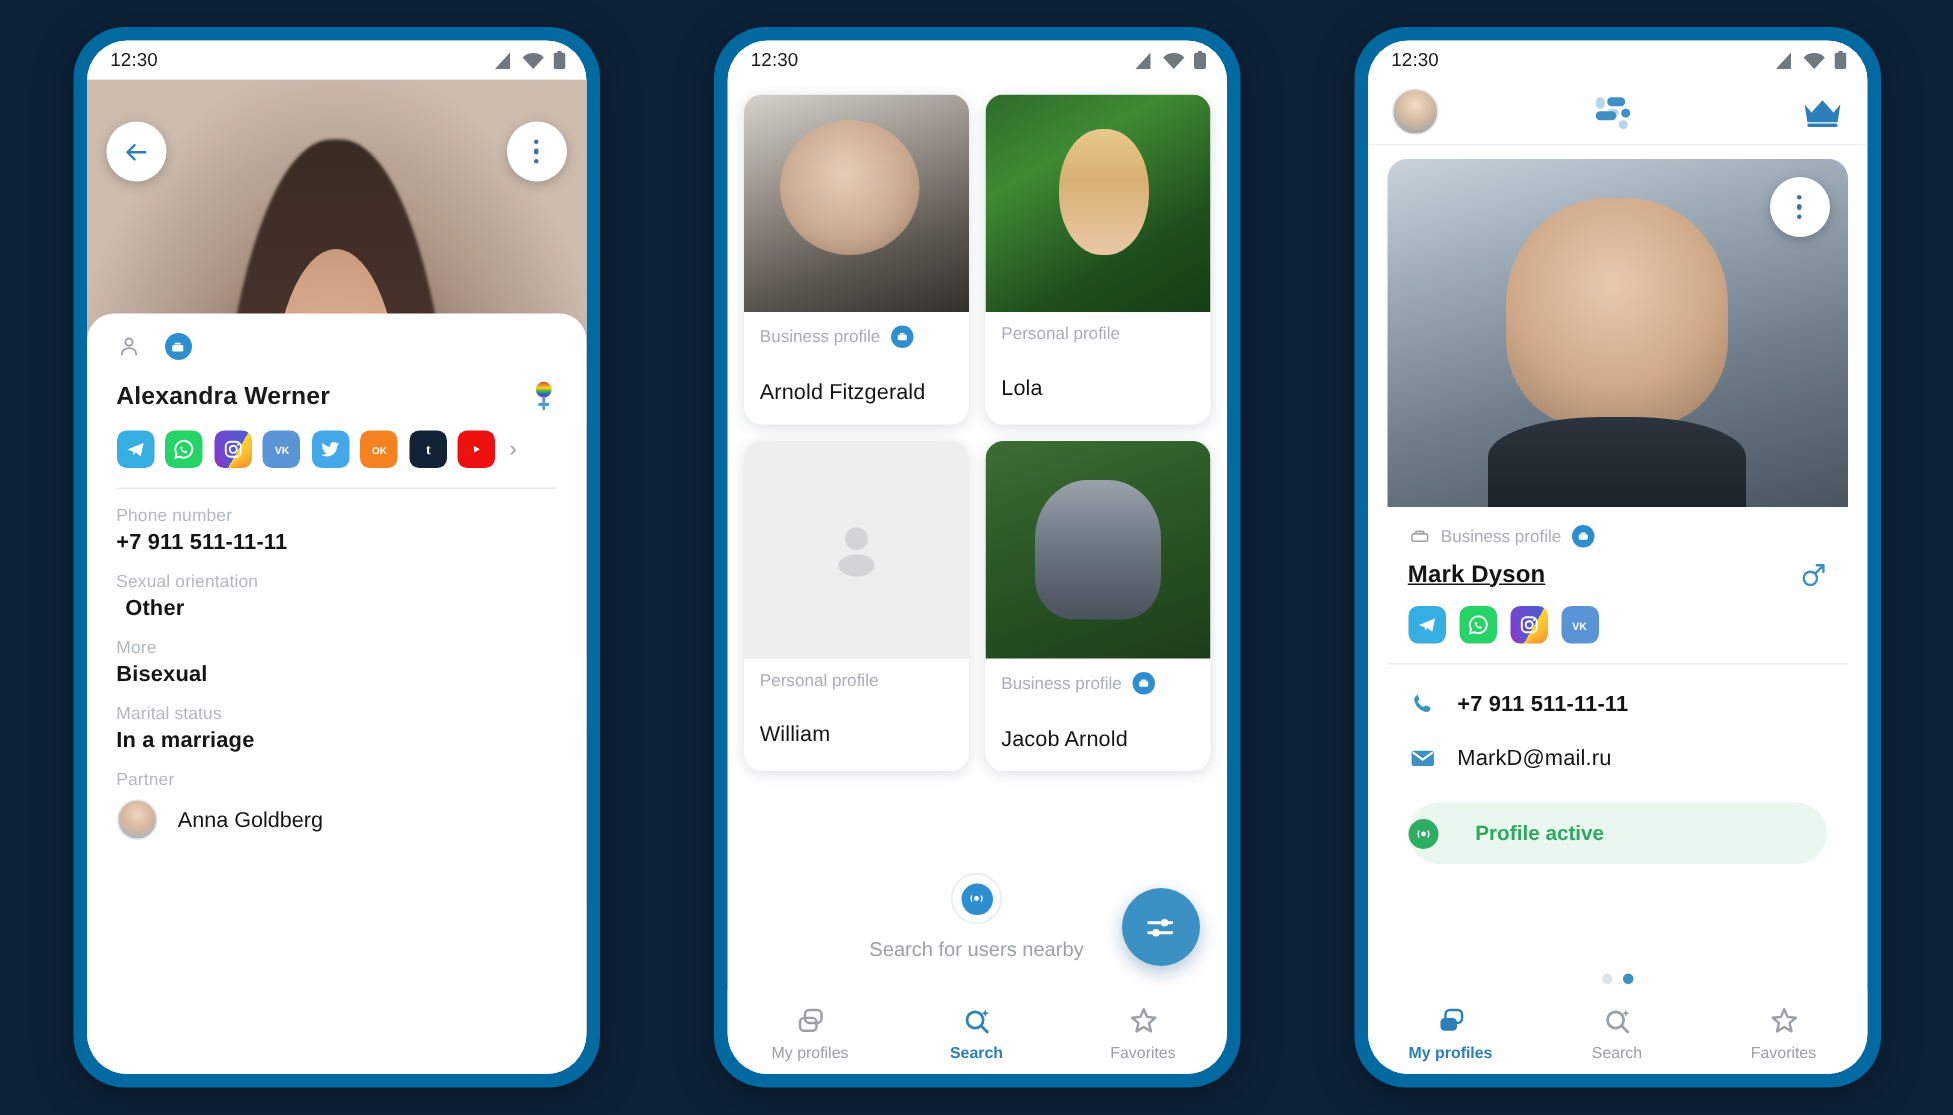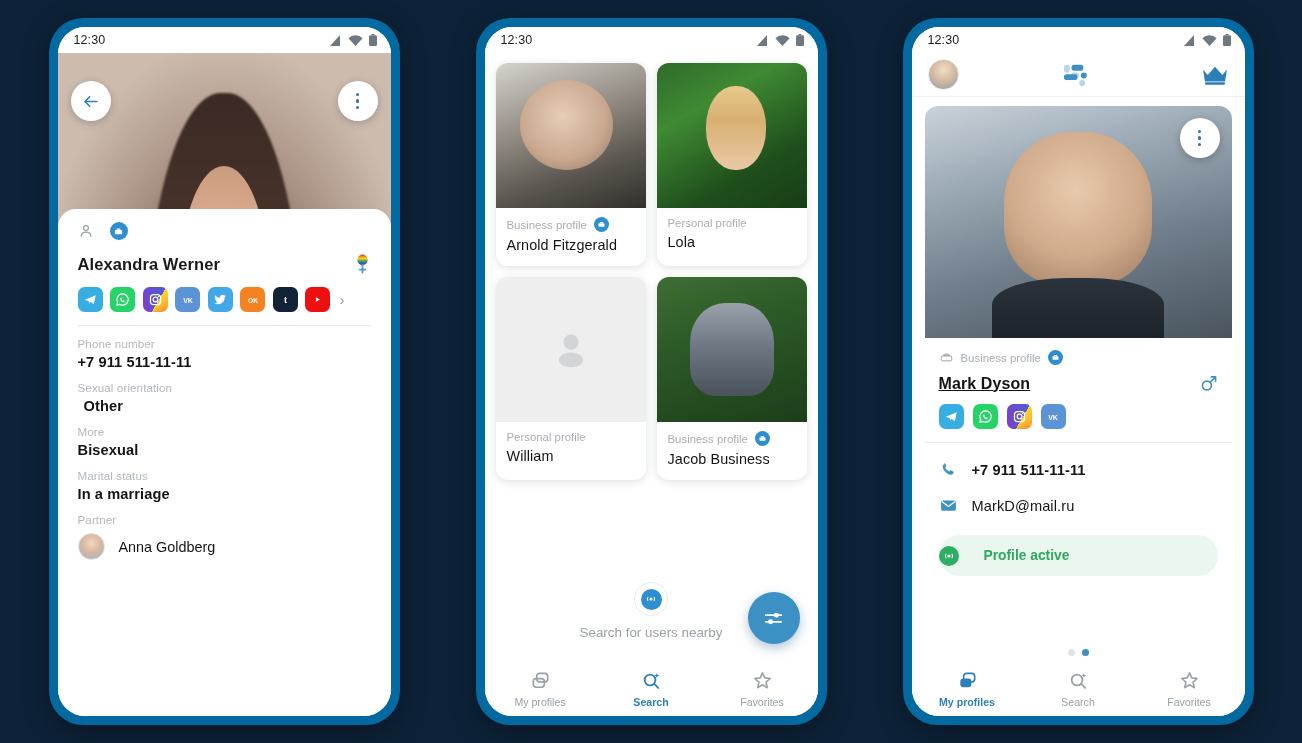--- a/index.html
+++ b/index.html
@@ -206,21 +206,21 @@
   .img-d { background: linear-gradient(160deg,#3e6d34 0%,#2c5a27 40%,#1d3d1a 100%); }
   .img-d::after {
     content:""; position:absolute; left:22%; top:18%; width:56%; height:64%;
     border-radius: 42% 42% 30% 30%;
     background: linear-gradient(#9aa2ab 0%, #6e7984 45%, #4a525b 100%);
   }
   .card-body { padding: 9px 11px 13px 11px; }
   .card-kind { display: flex; align-items: center; gap: 7px; }
   .kind-txt { font-size: 11.4px; color: #a9aeb4; }
   .badge-sm { width: 15px; height: 15px; border-radius: 50%; background: #2d8fd0; display: flex; align-items: center; justify-content: center; flex: none; }
-  .card-name { font-size: 14.4px; color: #141414; margin-top: 5px; letter-spacing: .1px; }
+  .card-name { font-size: 14.4px; color: #141414; margin-top: 22px; letter-spacing: .1px; }
 
   .p2-search {
     flex: 1 1 auto;
     display: flex; flex-direction: column;
     align-items: center; justify-content: flex-end;
     padding-bottom: 20px;
     position: relative;
   }
   .radar-ring {
     width: 34px; height: 34px; border-radius: 50%;
@@ -550,21 +550,21 @@
           <div class="card-body">
             <div class="card-kind">
               <span class="kind-txt">Business profile</span>
               <span class="badge-sm">
                 <svg width="9" height="9" viewBox="0 0 24 24">
                     <path d="M9 5.5h6a1.4 1.4 0 0 1 1.4 1.4v1.1H7.6V6.9A1.4 1.4 0 0 1 9 5.5Z" fill="#fff"></path>
                     <rect x="4" y="8.6" width="16" height="9.6" rx="2" fill="#fff"></rect>
                   </svg>
               </span>
             </div>
-            <div class="card-name">Jacob Business</div>
+            <div class="card-name">Jacob Arnold</div>
           </div>
         </div>
 
       </div>
 
       <div class="p2-search">
         <div class="radar-ring">
           <span class="radar-dot">
             <svg width="12" height="12" viewBox="0 0 24 24">
                 <circle cx="12" cy="12" r="3.2" fill="#fff"></circle>

